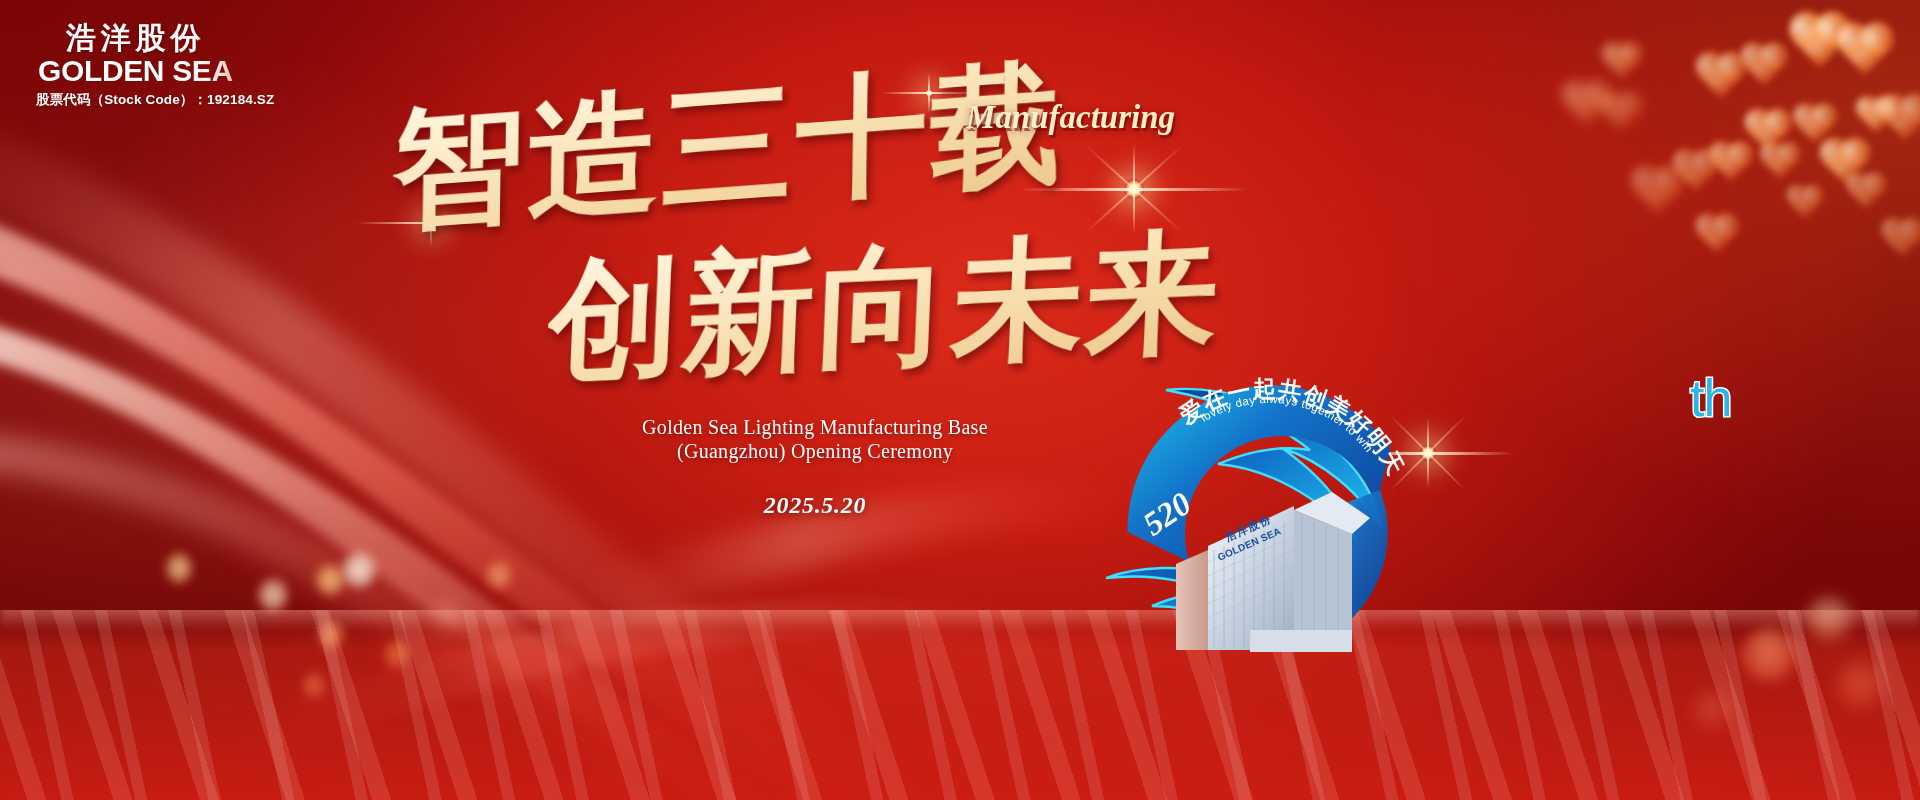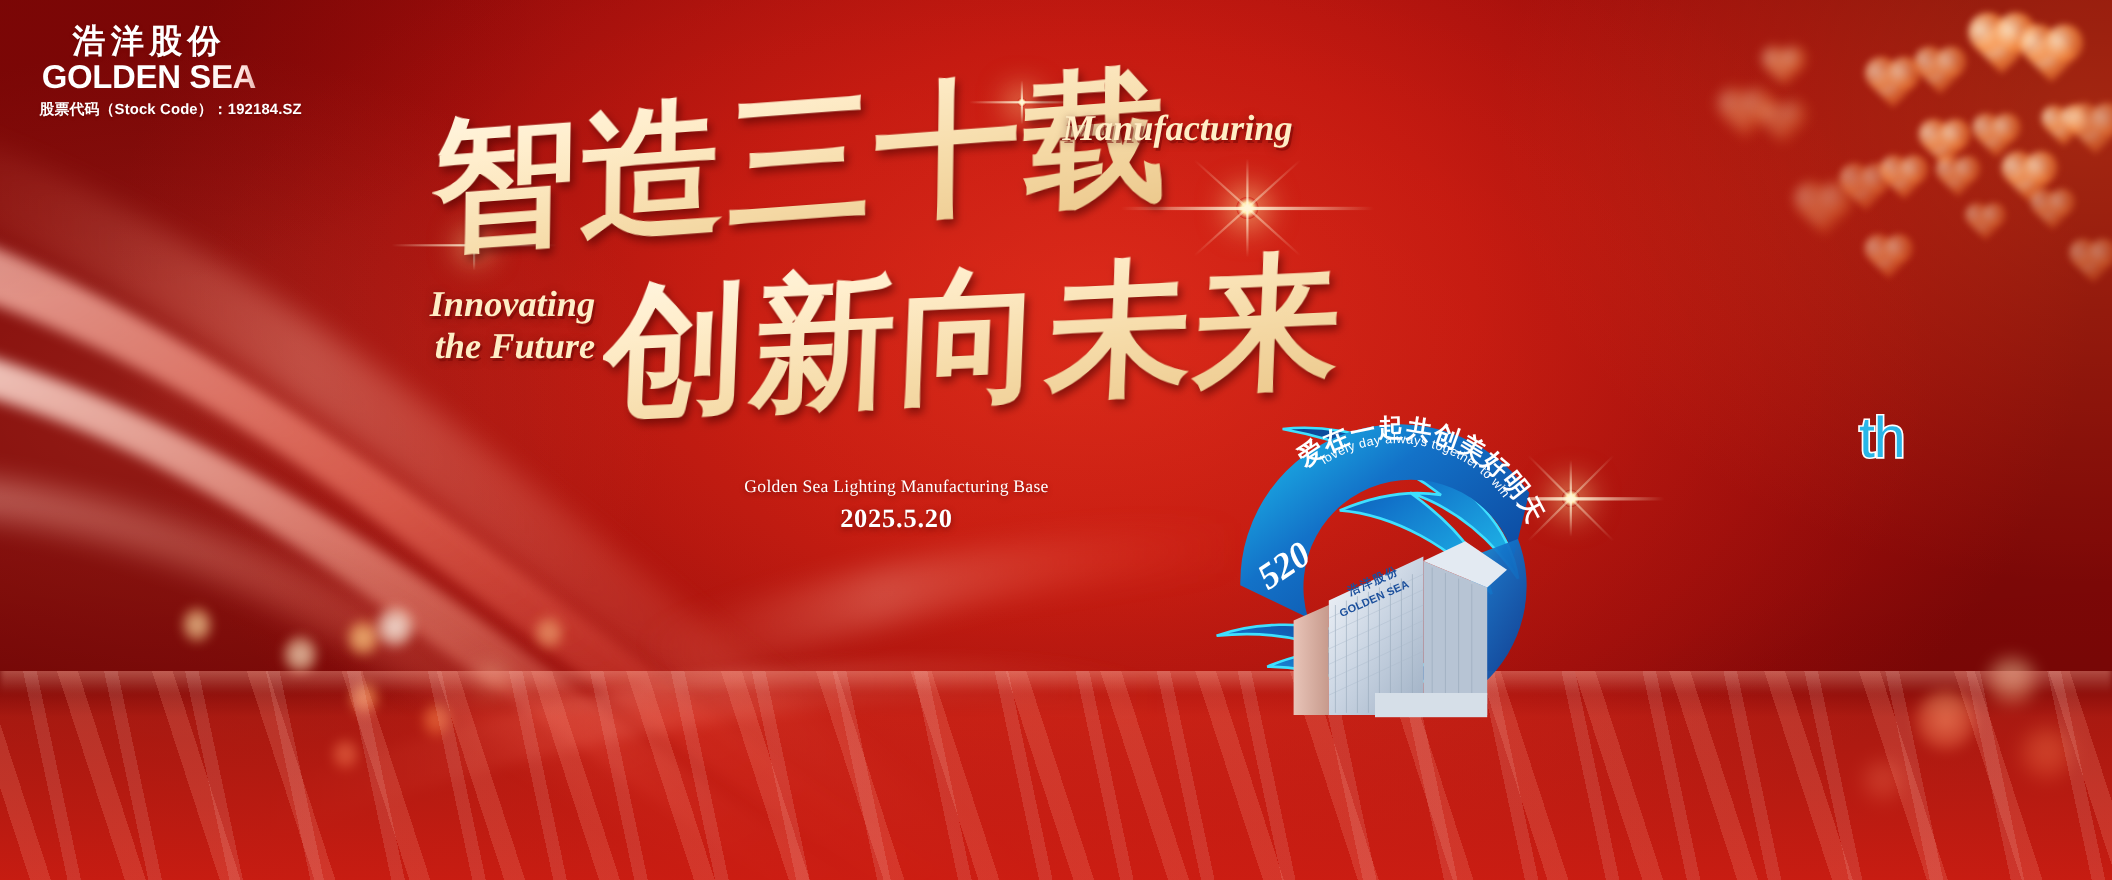--- a/index.html
+++ b/index.html
@@ -160,30 +160,31 @@
   
   .subtitle{ position:absolute; left:560px; top:405px; width:510px; text-align:center; z-index:26; }
   .sub-cn{
     font-family:"Liberation Sans", sans-serif;
     font-weight:bold; font-size:25px; color:#ffffff;
     letter-spacing:.07em;
     text-shadow:0 2px 6px rgba(80,0,0,.6);
   }
   .sub-en{
     font-family:"Liberation Serif", serif;
-    font-size:16px; color:#ffffff; line-height:1.22;
-    margin-top:28px; letter-spacing:.015em;
+    font-size:20px; color:#ffffff; line-height:1.22;
+    margin-top:10px; letter-spacing:.015em;
     text-shadow:0 2px 5px rgba(80,0,0,.55);
     text-align:center;
   }
   .sub-date{
     font-family:"Liberation Serif", serif;
     font-weight:bold; font-size:24px; color:#ffffff;
-    margin-top:6px; letter-spacing:.03em;
+    margin-top:28px; letter-spacing:.03em;
     text-shadow:0 2px 6px rgba(80,0,0,.6);
+    font-style:italic;
   }
 
   
   .emblem{ position:absolute; left:1080px; top:350px; width:420px; height:320px; z-index:24; }
   .emblem svg{ width:100%; height:100%; overflow:visible; display:block; }
   .arc-text{
     font-family:"Liberation Sans", sans-serif;
     font-weight:bold; fill:#ffffff;
   }
   .arc-cn{ font-size:23px; letter-spacing:.06em; }
@@ -324,32 +325,29 @@
 
   <div class="logo-block">
     <div class="logo-cn">浩洋股份</div>
     <div class="logo-en">GOLDEN SEA</div>
     <div class="logo-code">股票代码（Stock Code）：192184.SZ</div>
   </div>
 
   <div class="headline calli line1">智造三十载</div>
   <div class="headline calli line2">创新向未来</div>
 
-  <div class="tagline tag-left">
-    <div>Innovating</div>
-    <div>the Future</div>
-  </div>
 
   <div class="tagline tag-right">
     <div>Manufacturing</div>
   </div>
 
   <div class="subtitle">
     <div class="sub-en">
       <div>Golden Sea Lighting Manufacturing Base</div>
+      <div>(Guangzhou) Opening Ceremony</div>
     </div>
     <div class="sub-date">2025.5.20</div>
   </div>
 
   <div class="emblem">
     <svg viewBox="0 0 420 320">
       <defs>
         <linearGradient id="blueA" x1="0" y1="0" x2="1" y2="1">
           <stop offset="0%" stop-color="#0d3f8f"></stop>
           <stop offset="45%" stop-color="#1172c9"></stop>

